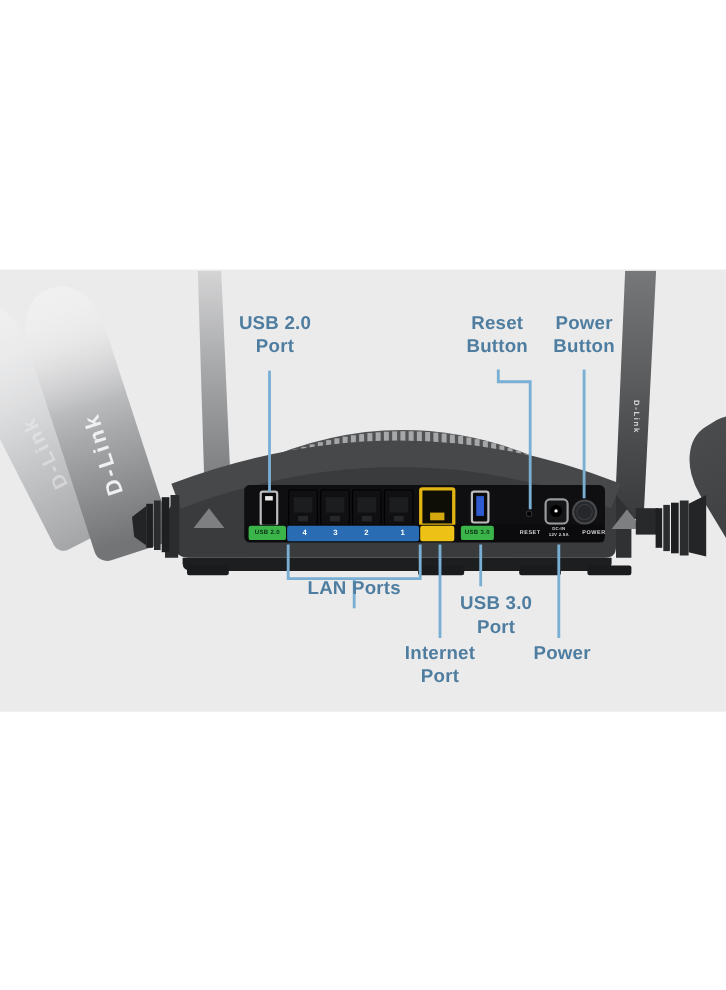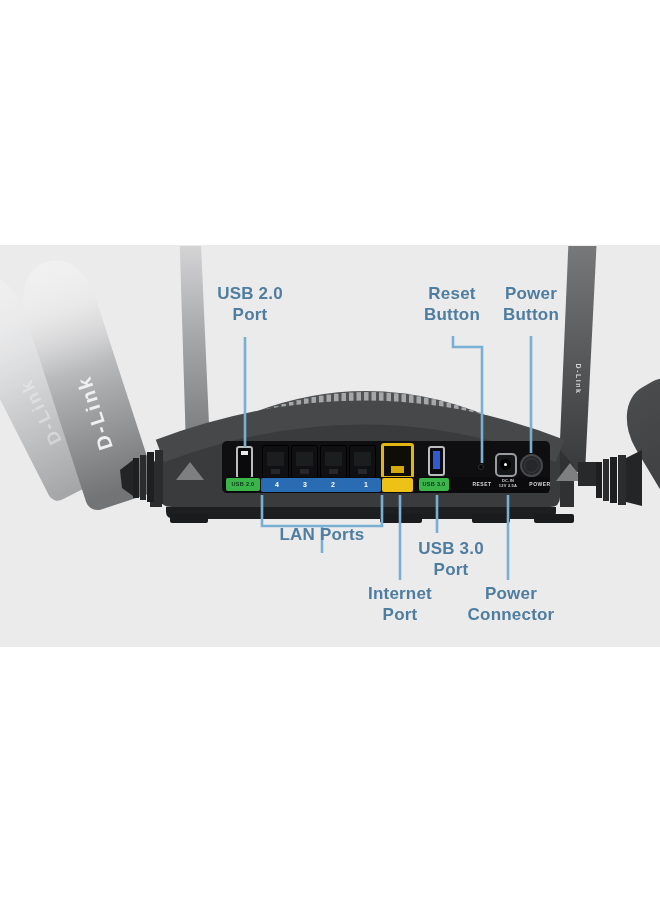--- a/index.html
+++ b/index.html
@@ -301,16 +301,15 @@
   <div class="callout co-usb3">
     <div>USB 3.0</div>
     <div>Port</div>
   </div>
   <div class="callout co-inet">
     <div>Internet</div>
     <div>Port</div>
   </div>
   <div class="callout co-pwrconn">
     <div>Power</div>
-    <div>Connector</div>
   </div>
 
 </div>
 
 </body></html>

